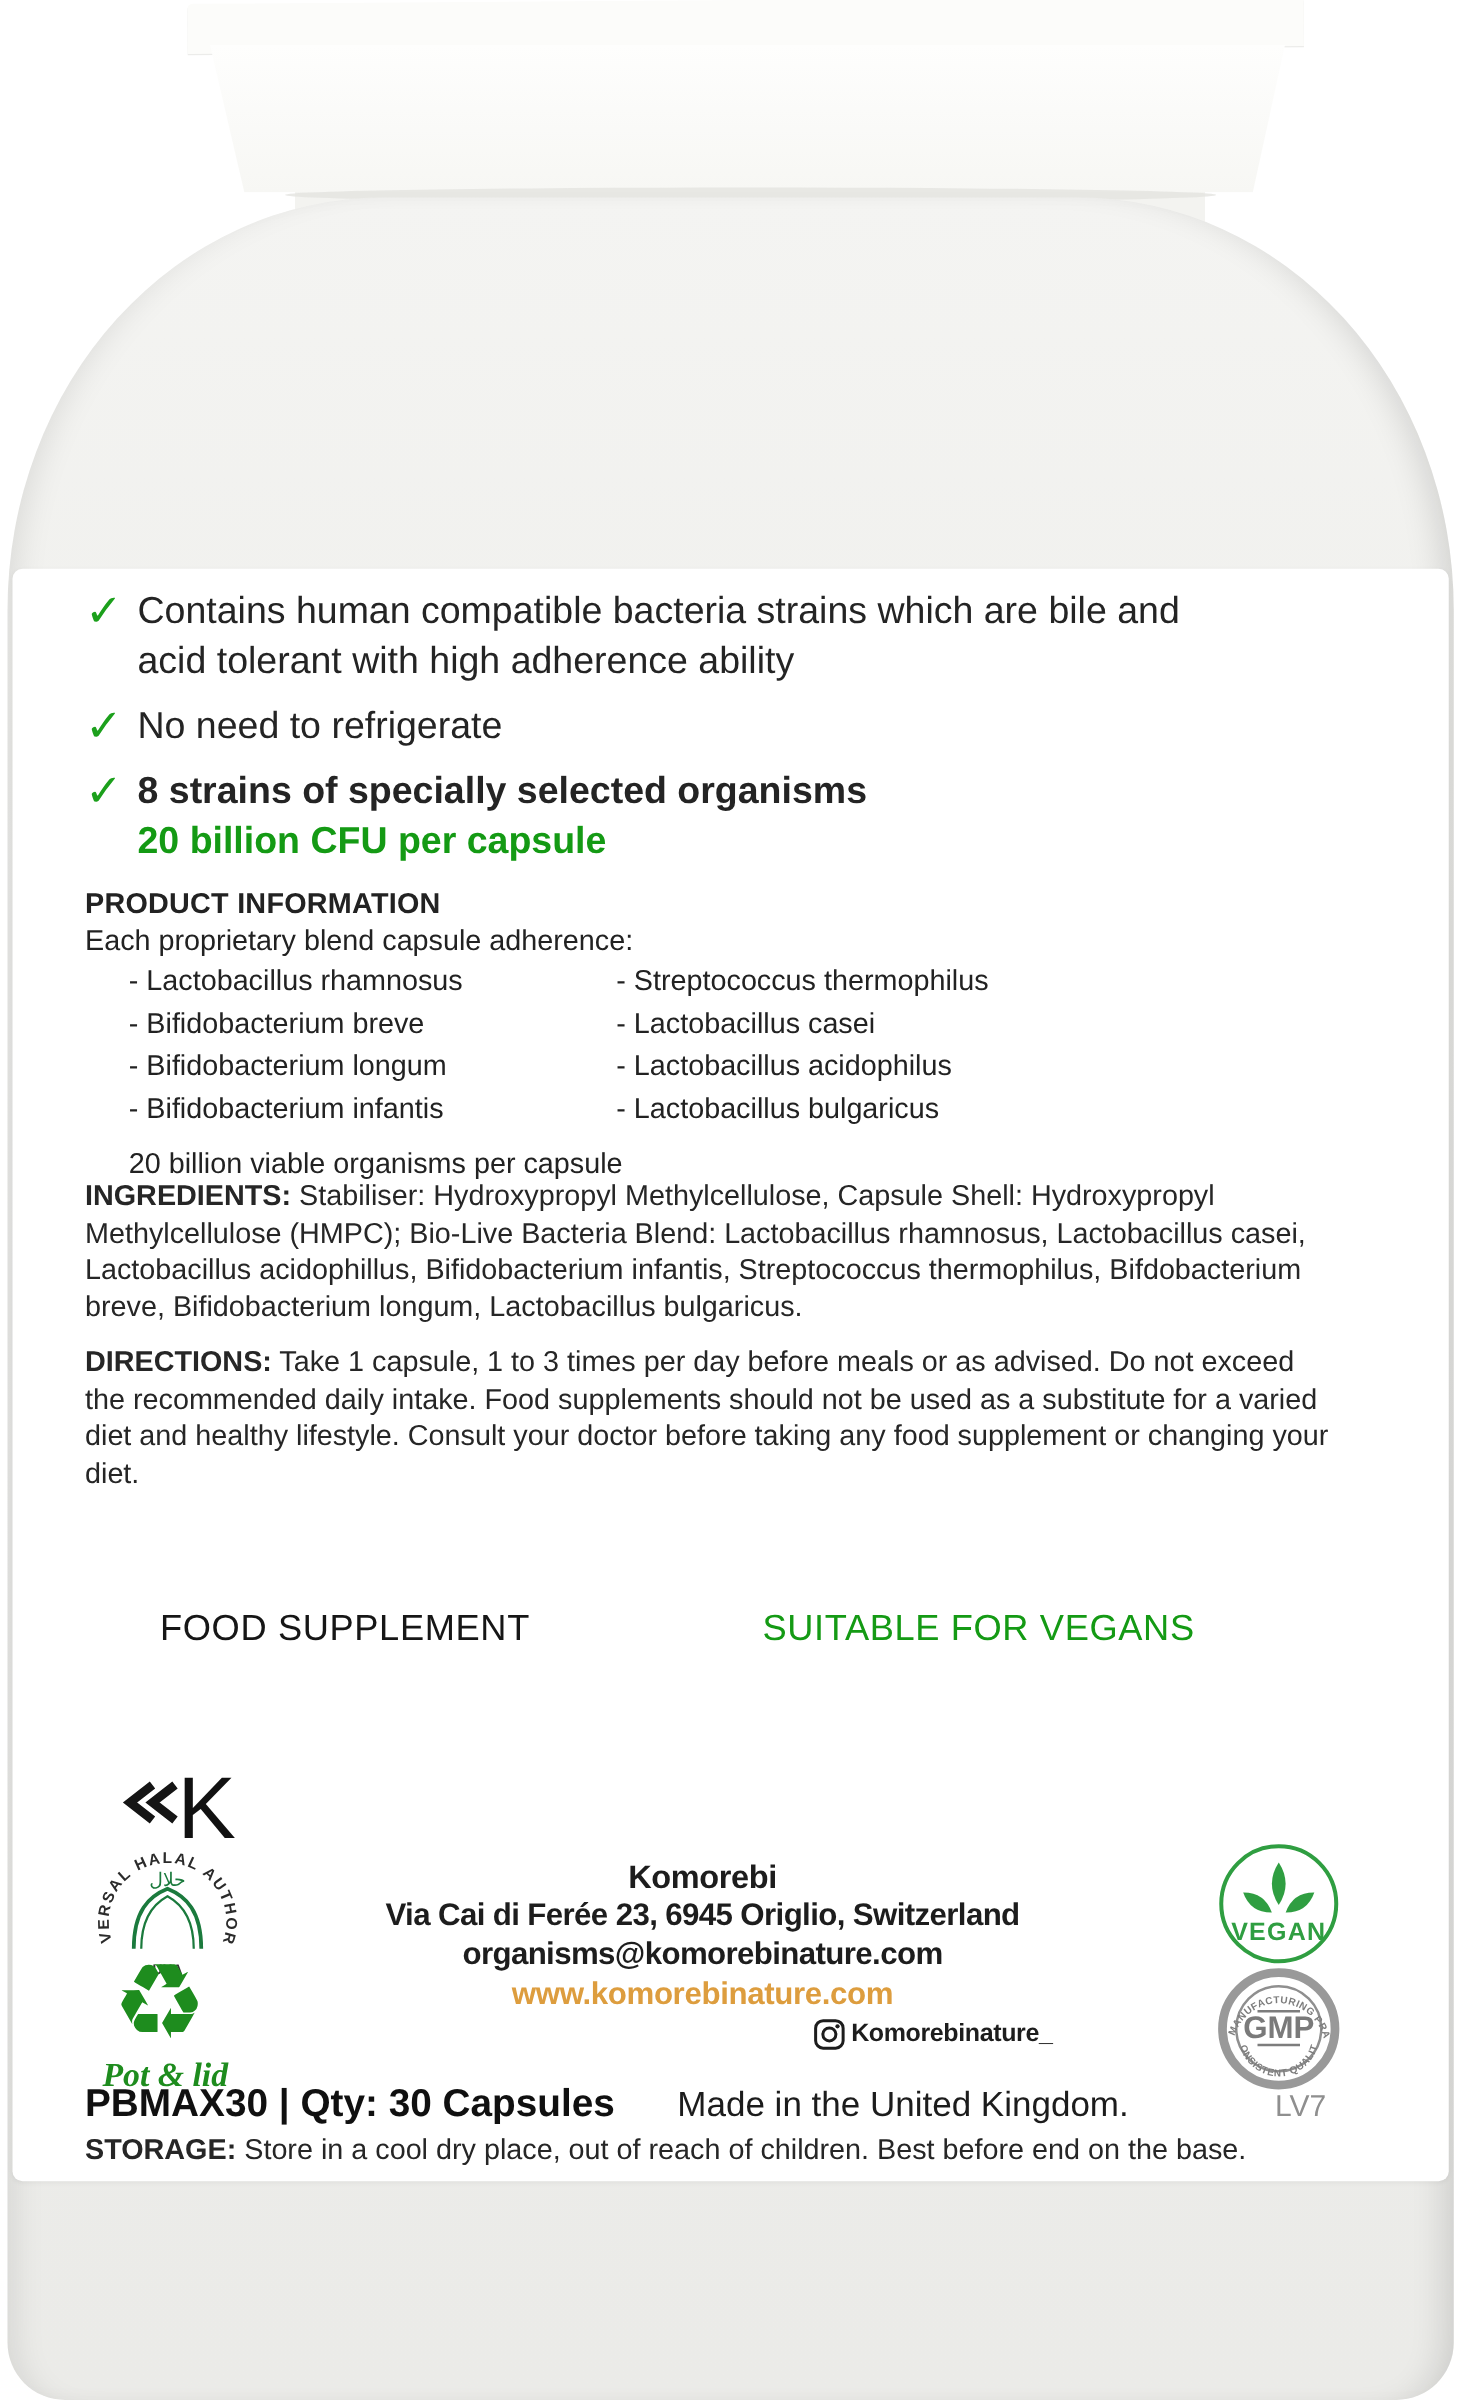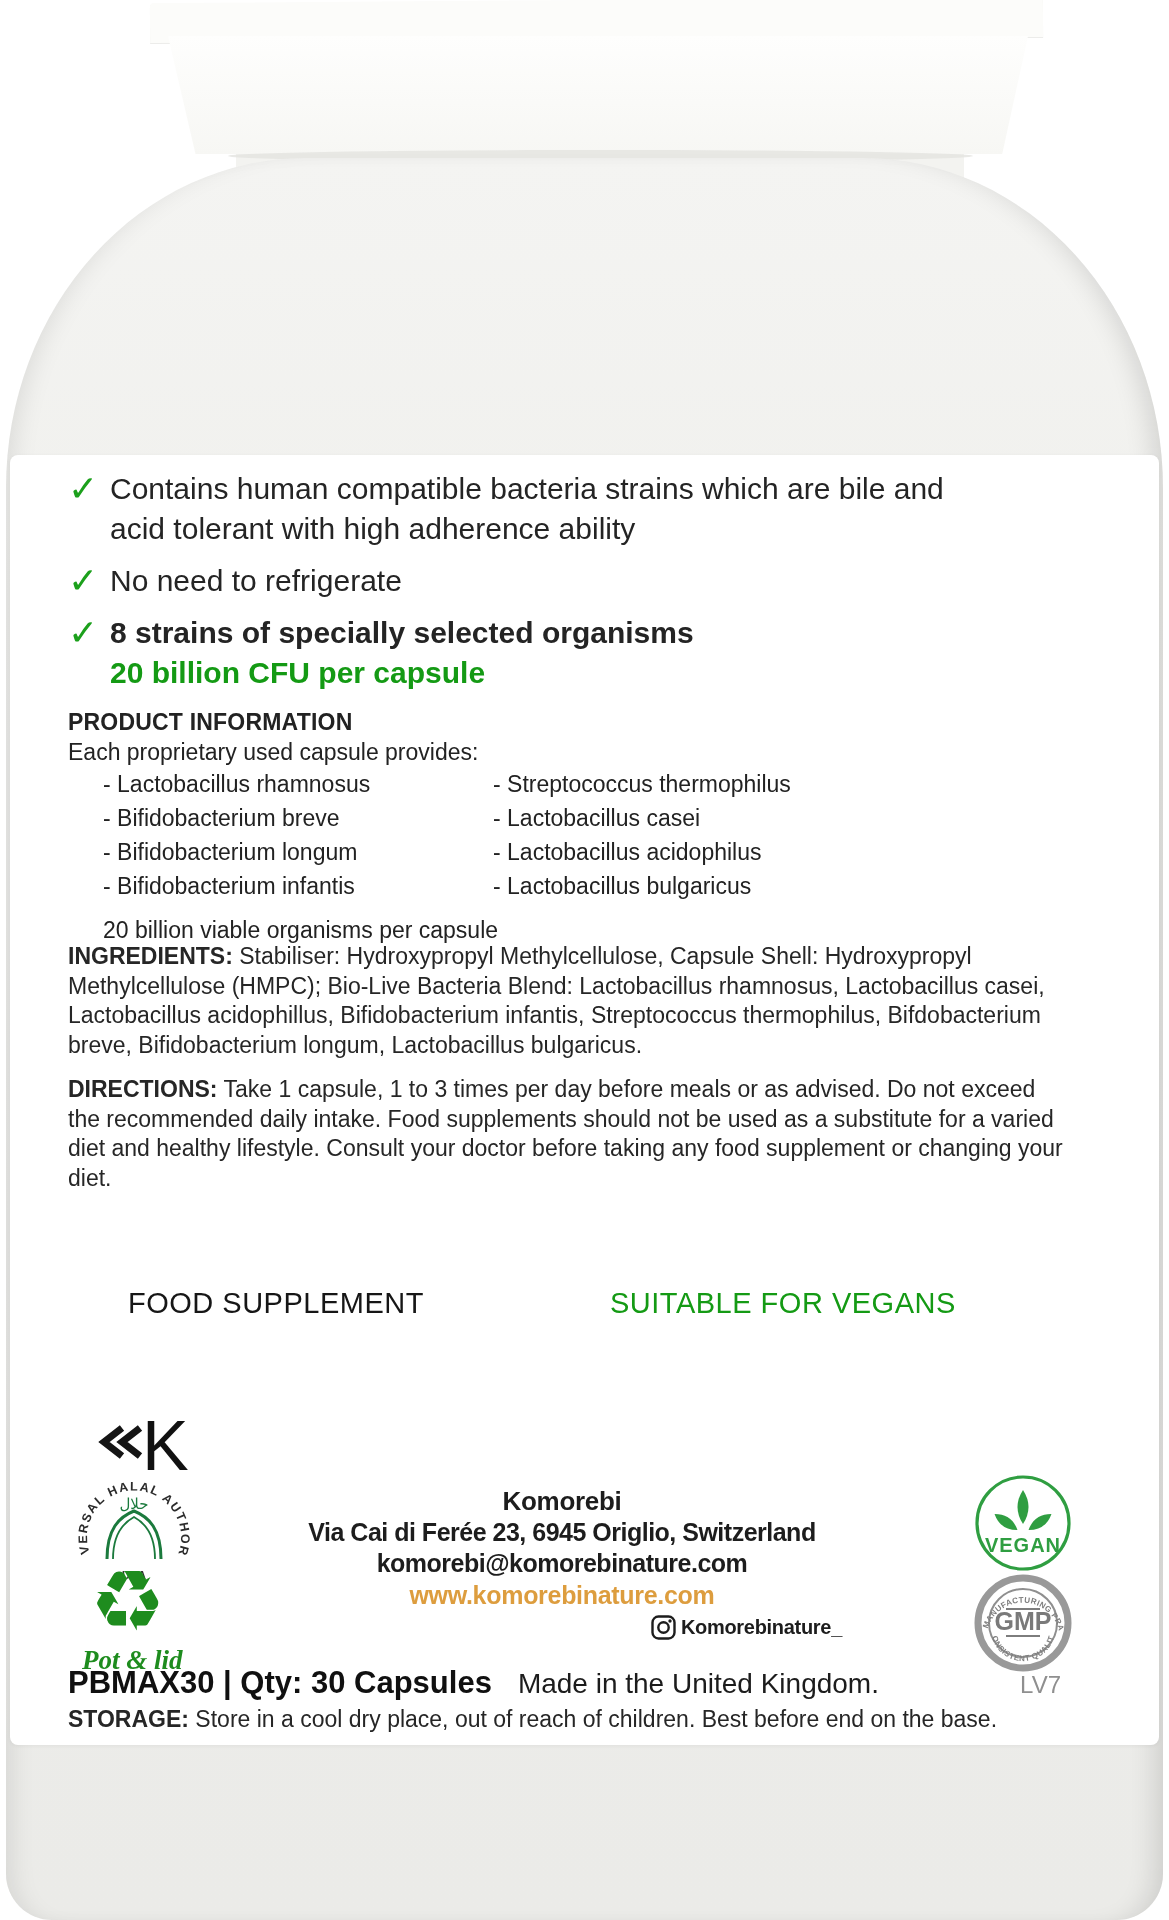--- a/index.html
+++ b/index.html
@@ -54,21 +54,21 @@
           font-style:italic;font-weight:bold;font-size:27px;color:#1e8c1e;}
   .company{position:absolute;left:272px;top:1030px;width:560px;text-align:center;color:#1d1d1d;}
   .company .name{font-weight:bold;font-size:26px;line-height:32px;letter-spacing:-.3px;}
   .company .addr,.company .email{font-weight:bold;font-size:25px;line-height:31px;letter-spacing:-.5px;}
   .company .web{font-weight:bold;font-size:25px;line-height:32px;color:var(--orange,#dd9d3e);letter-spacing:-.3px;}
   .company .insta{display:flex;justify-content:flex-end;align-items:center;gap:4px;margin-top:3px;
                   font-weight:bold;font-size:20px;letter-spacing:-.3px;}
   .vegan{position:absolute;left:963px;top:1018px;}
   .gmp{position:absolute;left:963px;top:1118px;}
   
-  .footer-line{position:absolute;left:58px;top:1210px;width:1033px;display:flex;align-items:baseline;}
+  .footer-line{position:absolute;left:58px;top:1210px;width:1033px;display:flex;align-items:baseline;gap:24px;}
   .sku{font-weight:bold;font-size:31px;color:#101010;}
   .made{font-size:28px;margin-left:26px;color:#1c1c1c;}
   .lv{margin-left:auto;margin-right:40px;font-size:24px;color:#8f8f8f;}
   .storage{top:1250px;}
 </style>
 </head>
 <body>
 
 <div class="stage">
 
@@ -91,21 +91,21 @@
       </div>
       <div class="claim" style="margin-bottom:0;">
         <span class="check">✓</span>
         <span class="claim-text b">8 strains of specially selected organisms</span>
       </div>
       <div class="claim-sub">20 billion CFU per capsule</div>
     </div>
 
     <div class="sec pinfo">
       <div class="pinfo-h">PRODUCT INFORMATION</div>
-      <div>Each proprietary used capsule provides:</div>
+      <div>Each proprietary blend capsule adherence:</div>
       <div class="org-grid">
         <div>- Lactobacillus rhamnosus</div>
         <div>- Streptococcus thermophilus</div>
         <div>- Bifidobacterium breve</div>
         <div>- Lactobacillus casei</div>
         <div>- Bifidobacterium longum</div>
         <div>- Lactobacillus acidophilus</div>
         <div>- Bifidobacterium infantis</div>
         <div>- Lactobacillus bulgaricus</div>
       </div>
@@ -141,21 +141,21 @@
         <text x="60" y="112" text-anchor="middle" font-family="Liberation Sans, sans-serif" font-size="11" font-weight="bold" fill="#333">UHA</text>
       </svg>
     </div>
 
     <div class="recycle">♻</div>
     <div class="potlid">Pot &amp; lid</div>
 
     <div class="company">
       <div class="name">Komorebi</div>
       <div class="addr">Via Cai di Ferée 23, 6945 Origlio, Switzerland</div>
-      <div class="email">komorebi@komorebinature.com</div>
+      <div class="email">organisms@komorebinature.com</div>
       <div class="web">www.komorebinature.com</div>
       <div class="insta">
         <span style="display:inline-flex;">
           <svg width="27" height="27" viewBox="0 0 27 27">
             <rect x="2.5" y="2.5" width="22" height="22" rx="6" fill="none" stroke="#1d1d1d" stroke-width="2.4"></rect>
             <circle cx="13.5" cy="13.5" r="5.2" fill="none" stroke="#1d1d1d" stroke-width="2.4"></circle>
             <circle cx="20" cy="7" r="1.7" fill="#1d1d1d"></circle>
           </svg>
         </span>
         <span>Komorebinature_</span>

